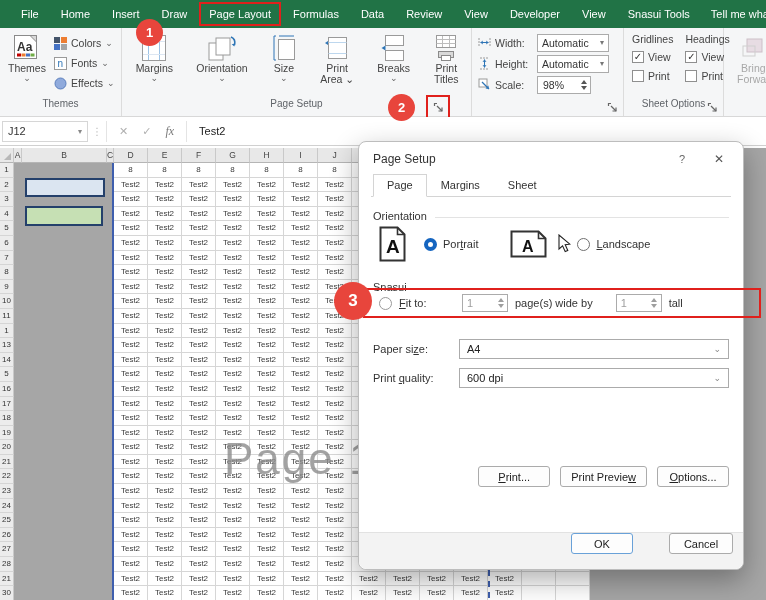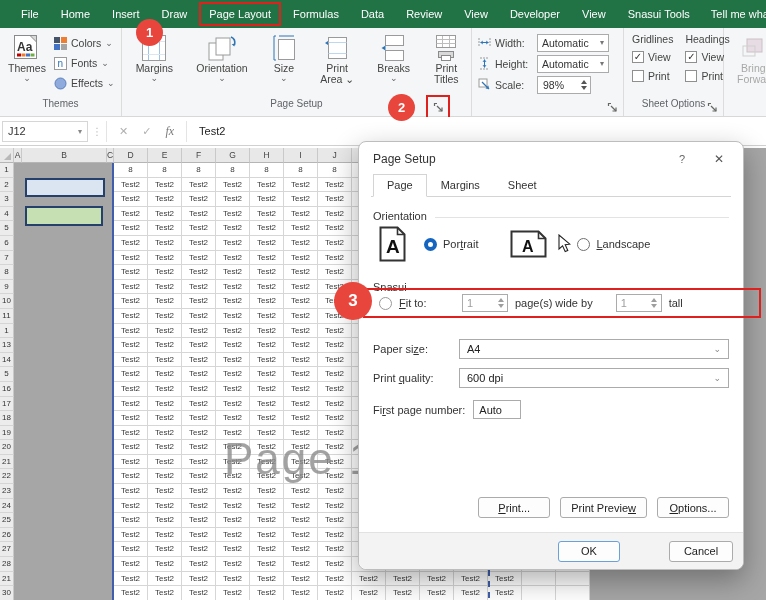--- a/index.html
+++ b/index.html
@@ -95,21 +95,21 @@
   .fit-row{position:relative;}
   .anno-box{position:absolute;left:-10px;right:-32px;top:-3px;bottom:-3px;border:2px solid #e0201c;pointer-events:none;}
   .sel-row{display:flex;align-items:center;margin-top:9px;gap:6px;}
   .sel-lab{width:80px;}
   .dsel{flex:1;height:20px;border:1px solid #ababab;background:#fff;display:flex;align-items:center;justify-content:space-between;padding:0 7px;color:#222;}
   .dsel .arr{color:#888;font-size:9px;}
   .fp-row{display:flex;align-items:center;margin-top:12px;gap:8px;}
   .dinput{width:48px;height:19px;border:1px solid #ababab;background:#fff;display:flex;align-items:center;padding-left:5px;color:#222;}
   .dbtns{display:flex;justify-content:flex-end;gap:10px;margin-top:78px;}
   .dbtn{min-width:72px;height:21px;border:1px solid #ababab;border-radius:3px;background:#fdfdfd;display:flex;align-items:center;justify-content:center;padding:0 10px;font-size:11px;color:#222;}
-  .dlg-footer{position:absolute;left:0;right:0;bottom:0;height:37px;background:#f3f3f3;border-top:1px solid #e2e2e2;border-radius:0 0 8px 8px;display:flex;align-items:center;justify-content:flex-end;gap:49px;padding-right:10px;}
+  .dlg-footer{position:absolute;left:0;right:0;bottom:0;height:37px;background:#f3f3f3;border-top:1px solid #e2e2e2;border-radius:0 0 8px 8px;display:flex;align-items:flex-start;justify-content:flex-end;gap:36px;padding-right:10px;}
   .dbtn.ok{border-color:#69a1d8;width:62px;min-width:62px;}
   .dbtn.cancel{width:64px;min-width:64px;}
   u{text-underline-offset:1px;}
 
   
   .badge{position:absolute;background:#e8453c;color:#fff;border-radius:50%;display:flex;align-items:center;justify-content:center;font-weight:bold;z-index:30;}
   .badge.sm{width:27px;height:27px;font-size:13px;}
   .badge.lg{width:38px;height:38px;font-size:17px;}
   .fitbadge{position:absolute;left:-39px;top:-9px;}
   .cursor-svg{margin-left:2px;margin-right:-2px;}
@@ -1009,26 +1009,20 @@
           <span class="arr">⌄</span>
         </div>
       </div>
       <div class="sel-row">
         <span class="sel-lab">Print <u>q</u>uality:</span>
         <div class="dsel">
           <span>600 dpi</span>
           <span class="arr">⌄</span>
         </div>
       </div>
-      <div class="fp-row">
-        <span>Fi<u>r</u>st page number:</span>
-        <div class="dinput">
-            <span>Auto</span>
-          </div>
-      </div>
 
       <div class="dbtns">
         <div class="dbtn">
             <span><u>P</u>rint...</span>
           </div>
         <div class="dbtn">
             <span>Print Previe<u>w</u></span>
           </div>
         <div class="dbtn">
             <span><u>O</u>ptions...</span>

